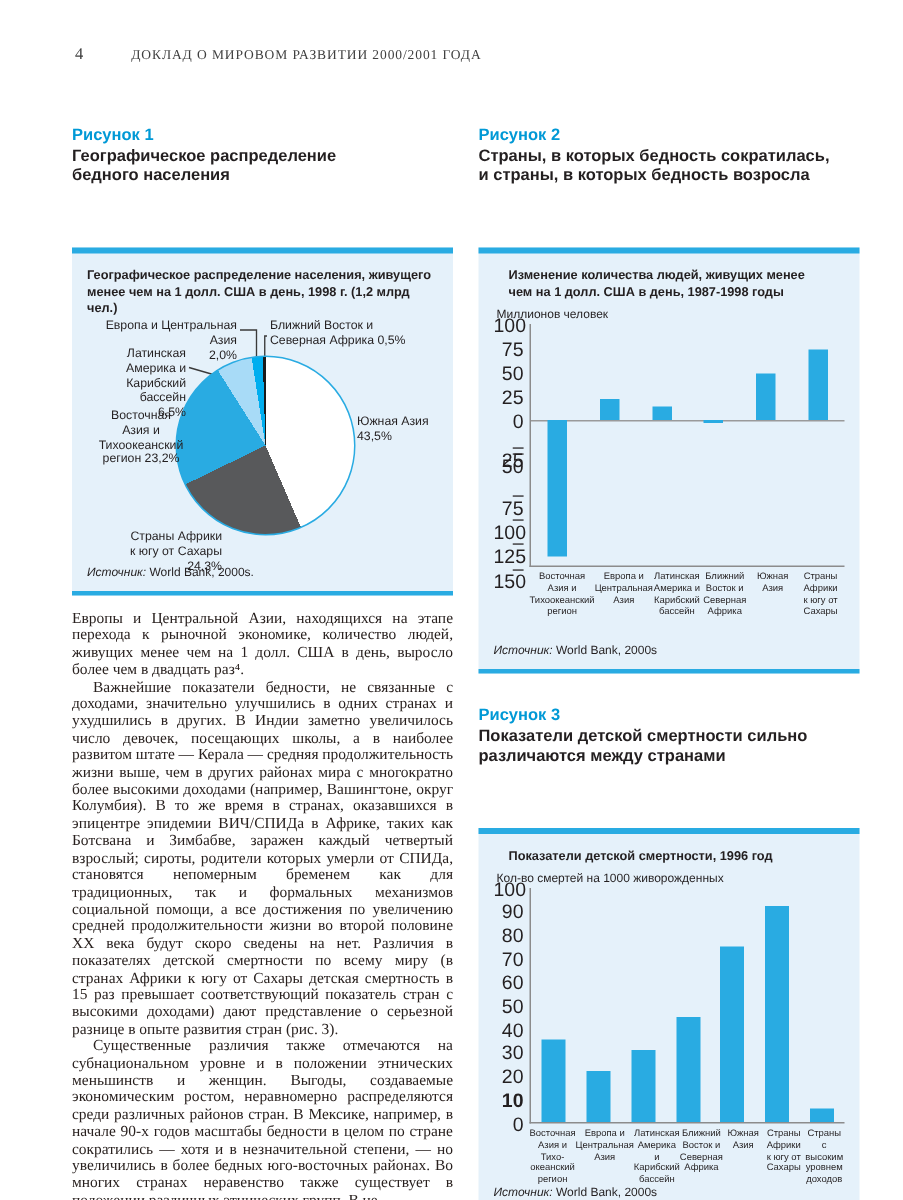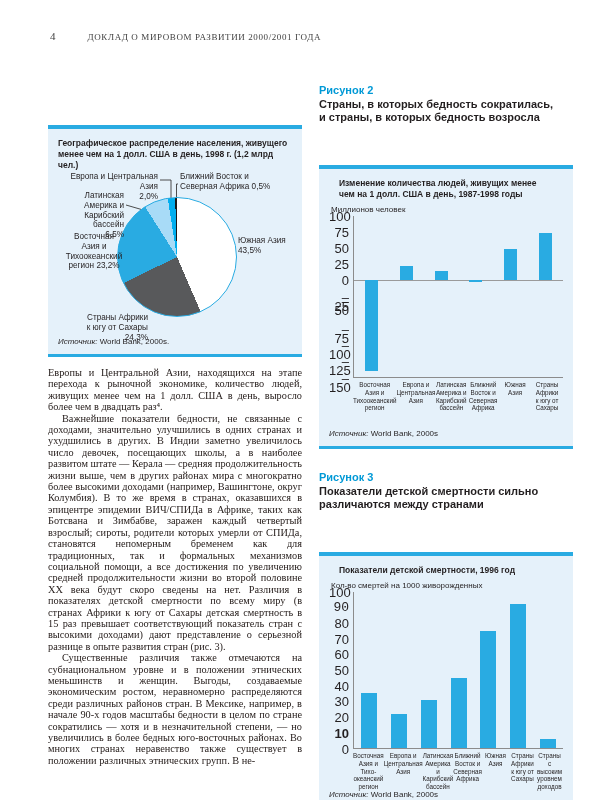--- a/index.html
+++ b/index.html
@@ -70,20 +70,23 @@
   <div class="page-header">
     <span class="page-num">4</span>
     <span class="running-head">ДОКЛАД О МИРОВОМ РАЗВИТИИ 2000/2001 ГОДА</span>
   </div>
 
   <div class="columns">
 
     <div class="col">
 
       <div>
+        <div class="fig-label">Рисунок 1</div>
+        <div class="fig-title">Географическое распределение
+бедного населения</div>
         <div class="fig-box" id="fig1-box">
           <div class="box-heading">Географическое распределение населения, живущего
 менее чем на 1 долл. США в день, 1998 г. (1,2 млрд чел.)</div>
 
           <div class="pie-area">
             <svg class="callouts" width="232" height="178">
               <polyline points="102,8 113,8 113,27" fill="none" stroke="#3a3a3a" stroke-width="0.9"></polyline>
               <polyline points="120,12 118.5,12 118.5,26" fill="none" stroke="#3a3a3a" stroke-width="0.9"></polyline>
               <polyline points="68,33 99,42" fill="none" stroke="#3a3a3a" stroke-width="0.9"></polyline>
             </svg>
@@ -189,21 +192,21 @@
       <div class="fig3-section">
         <div class="fig-label">Рисунок 3</div>
         <div class="fig-title">Показатели детской смертности сильно
 различаются между странами</div>
         <div class="fig-box" id="fig3-box">
           <div class="box-heading inset">Показатели детской смертности, 1996 год</div>
           <div class="chart-unit">Кол-во смертей на 1000 живорожденных</div>
           <div class="chart-grid">
             <div class="yticks" id="fig3-yticks">
                 <div class="ytick" style="top: -4.5px;">100</div>
-                <div class="ytick" style="top: 11.2px; font-family: Liberation Mono, monospace;">90</div>
+                <div class="ytick" style="top: 11.2px;">90</div>
                 <div class="ytick" style="top: 26.9px;">80</div>
                 <div class="ytick" style="top: 42.6px;">70</div>
                 <div class="ytick" style="top: 58.3px;">60</div>
                 <div class="ytick" style="top: 74px;">50</div>
                 <div class="ytick" style="top: 89.7px;">40</div>
                 <div class="ytick" style="top: 105.4px;">30</div>
                 <div class="ytick" style="top: 121.1px;">20</div>
                 <div class="ytick" style="top: 136.8px; font-weight: bold;">10</div>
                 <div class="ytick" style="top: 152.5px;">0</div>
               </div>

